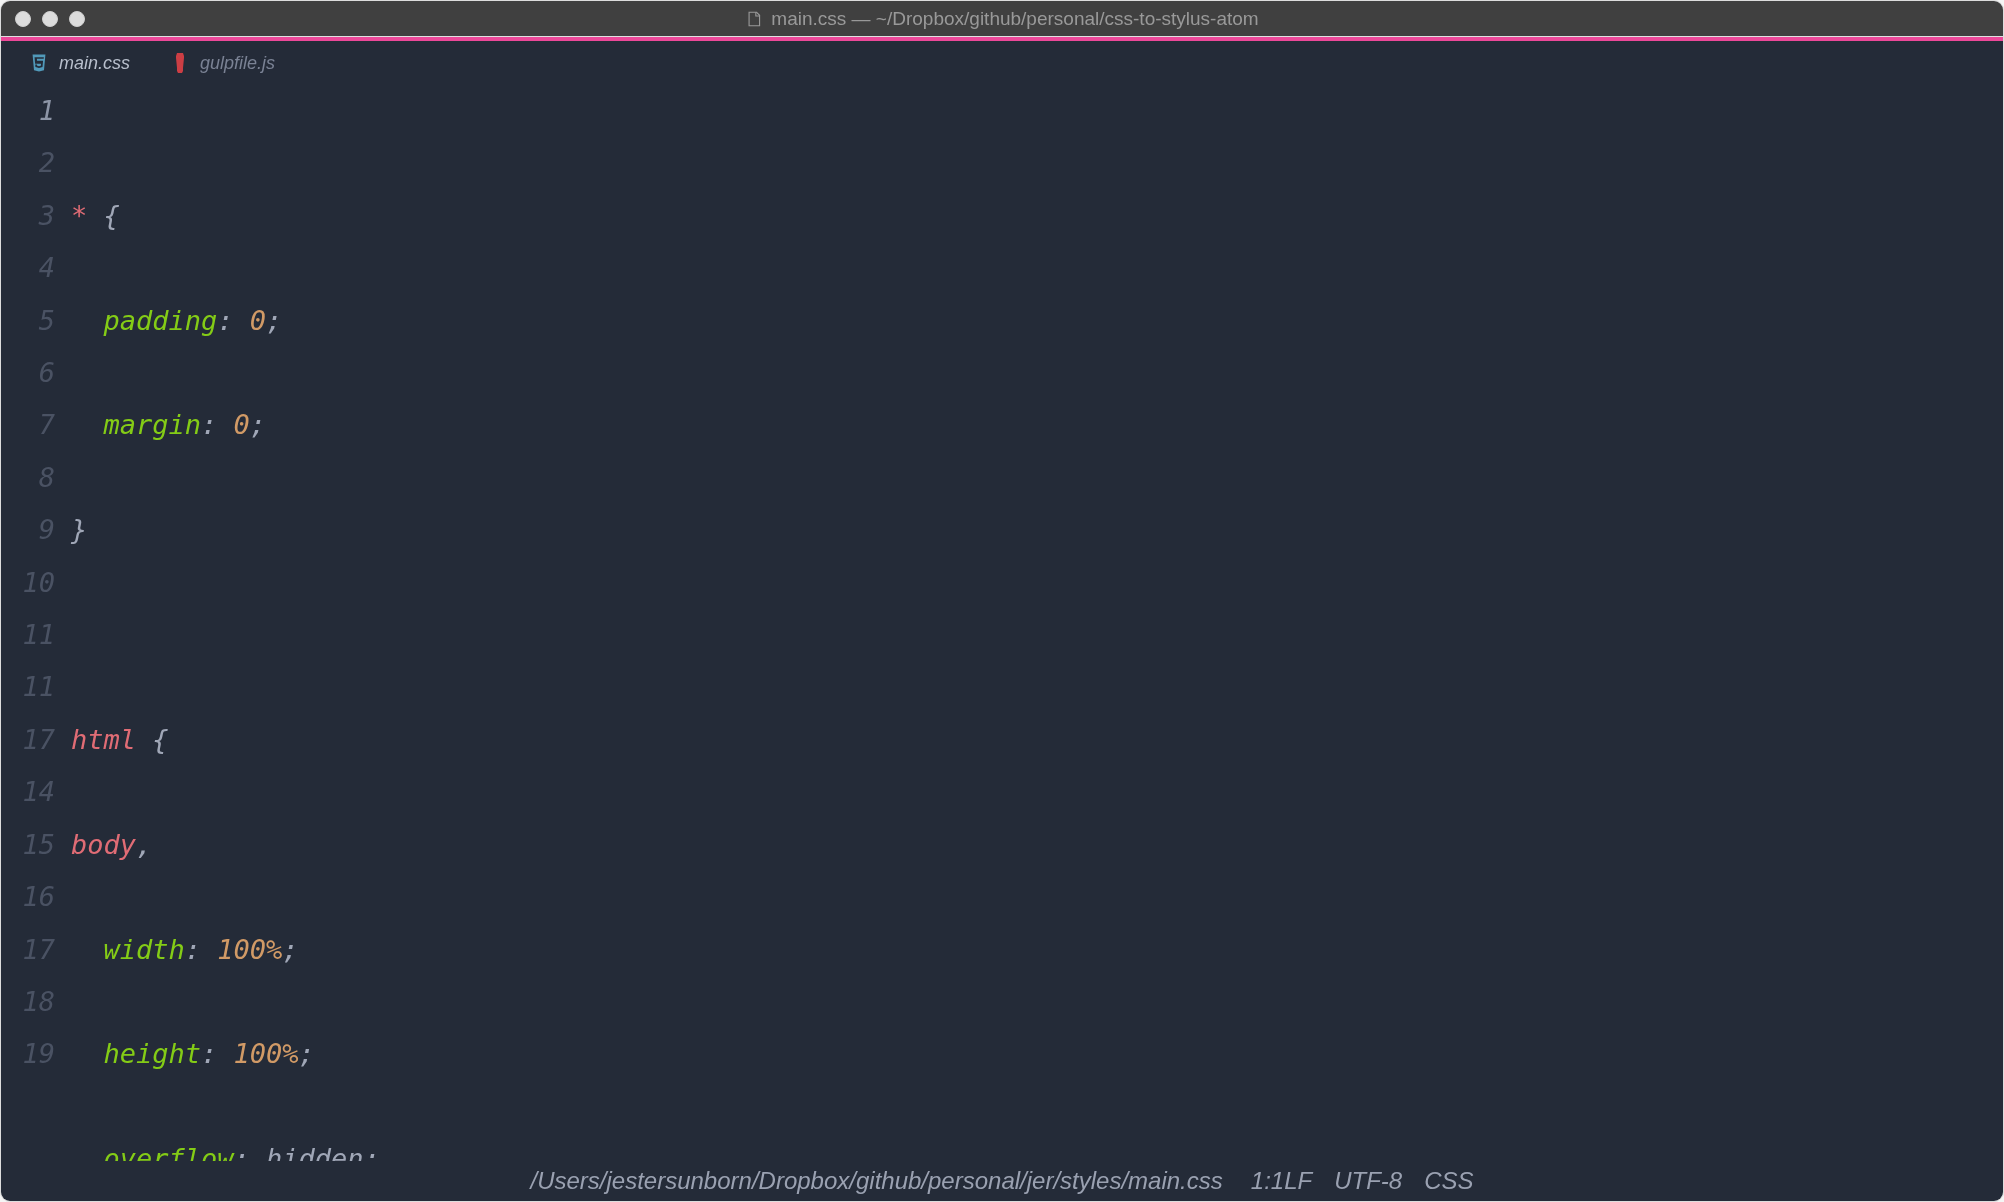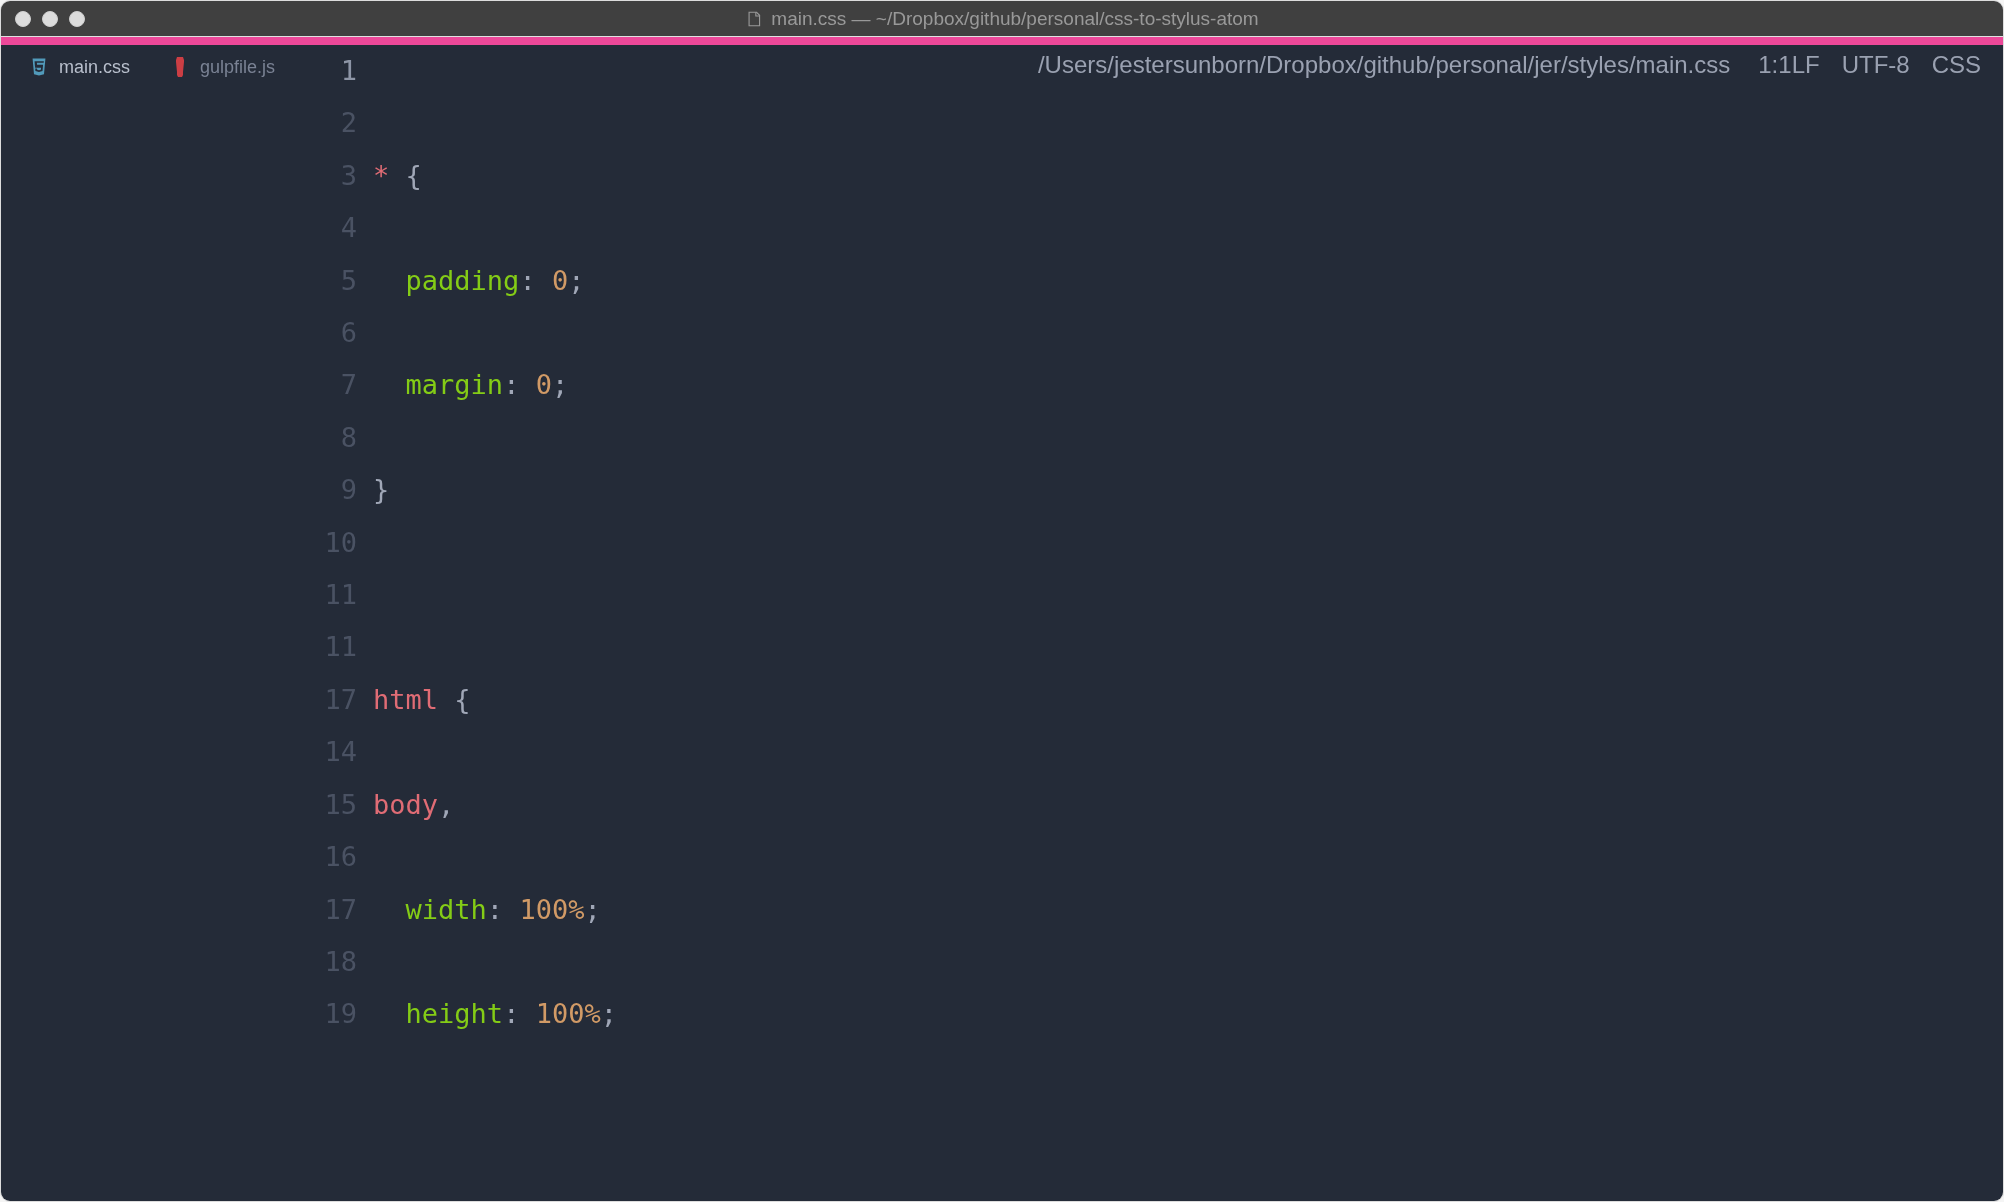--- a/index.html
+++ b/index.html
@@ -48,22 +48,23 @@
       height: 18px;
       display: inline-flex;
       align-items: center;
       justify-content: center;
     }
     .title-icon svg { width: 18px; height: 18px; fill: #999; }
     .editor-container {
       background: #242b38;
       height: calc(100% - 36px);
       display: flex;
-      flex-direction: row;
-      border-top: 8px solid #ec4899;
+      flex-direction: column;
+      border-top: 4px solid #ec4899;
+      font-style: italic;
     }
     .tabs {
       height: 44px;
       display: flex;
       align-items: center;
       padding: 0 28px;
       gap: 40px;
     }
     .tab {
       display: flex;
@@ -188,20 +189,21 @@
 
 <div><span class="tok-sel">*</span><span class="tok-punc"> {</span></div>
 <div><span>  </span><span class="tok-prop">padding</span><span class="tok-punc">: </span><span class="tok-num">0</span><span class="tok-punc">;</span></div>
 <div><span>  </span><span class="tok-prop">margin</span><span class="tok-punc">: </span><span class="tok-num">0</span><span class="tok-punc">;</span></div>
 <div><span class="tok-punc">}</span></div>
 <div>&nbsp;</div>
 <div><span class="tok-sel">html</span><span class="tok-punc"> {</span></div>
 <div><span class="tok-sel">body</span><span class="tok-punc">,</span></div>
 <div><span>  </span><span class="tok-prop">width</span><span class="tok-punc">: </span><span class="tok-num">100%</span><span class="tok-punc">;</span></div>
 <div><span>  </span><span class="tok-prop">height</span><span class="tok-punc">: </span><span class="tok-num">100%</span><span class="tok-punc">;</span></div>
+<div><span>  </span><span class="tok-prop">overflow</span><span class="tok-punc">: </span><span>hidden</span><span class="tok-punc">;</span></div>
 
 
 
 
 
 
 
 
 
     </div>

